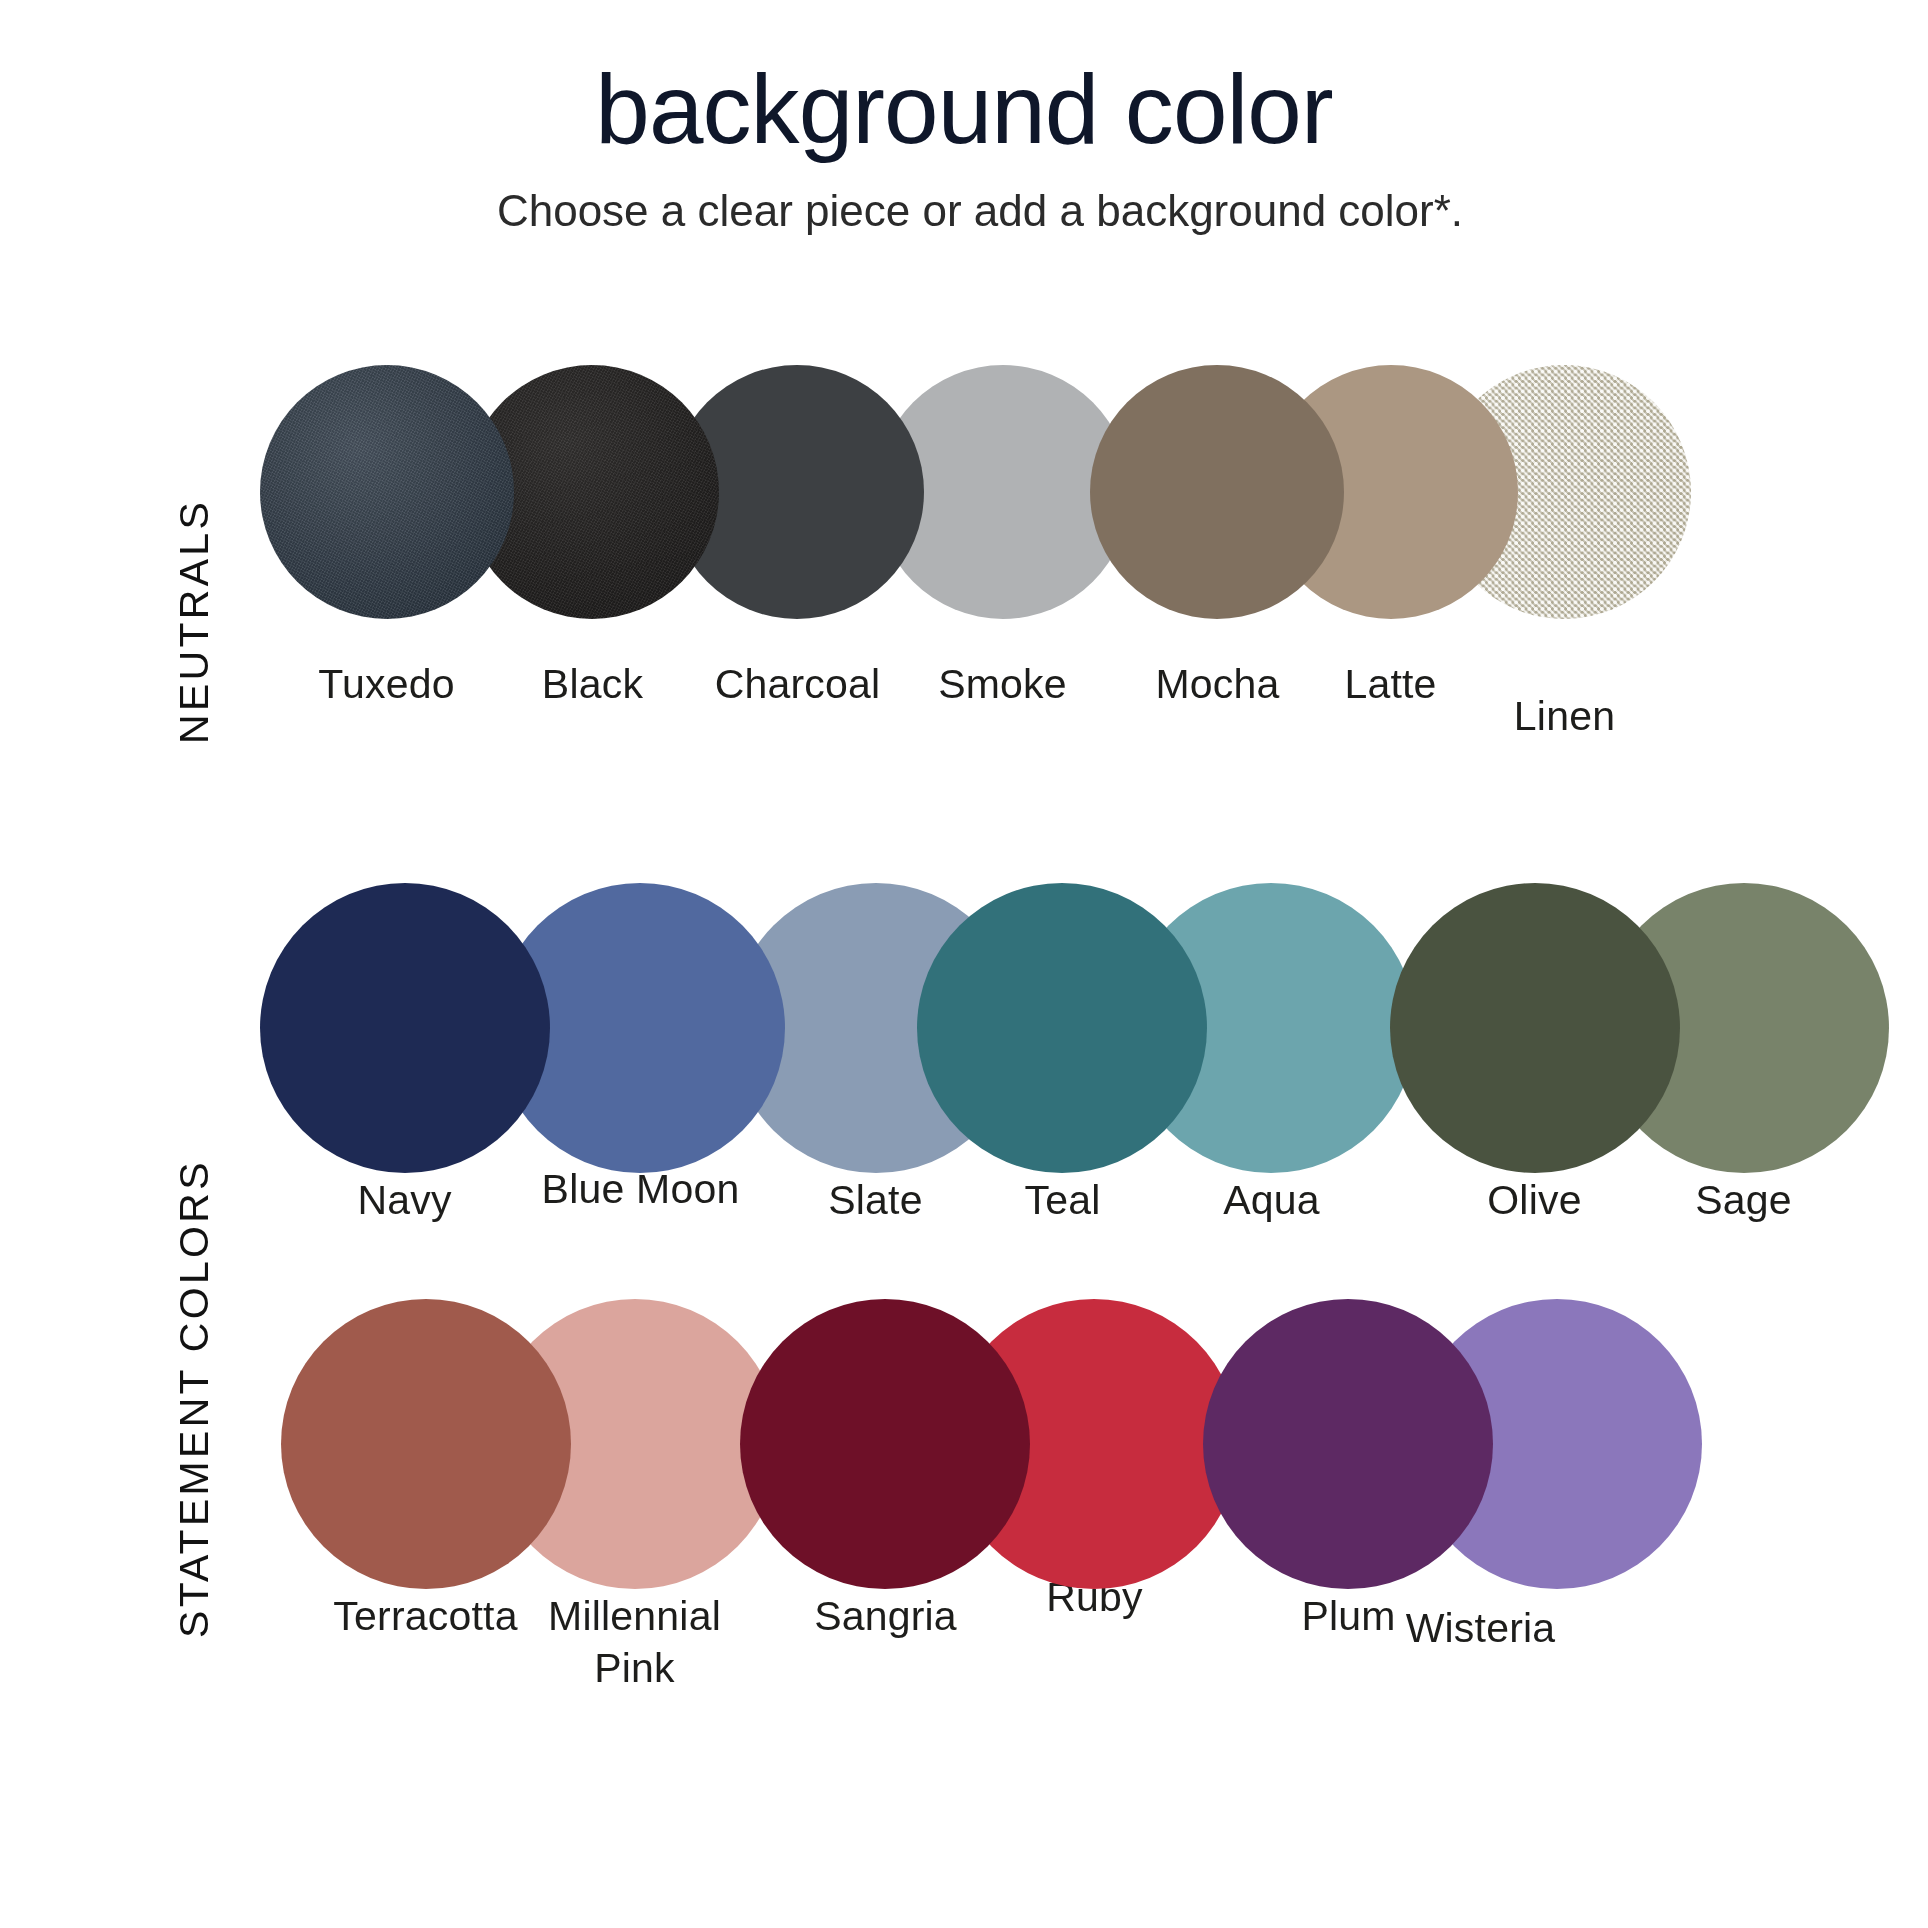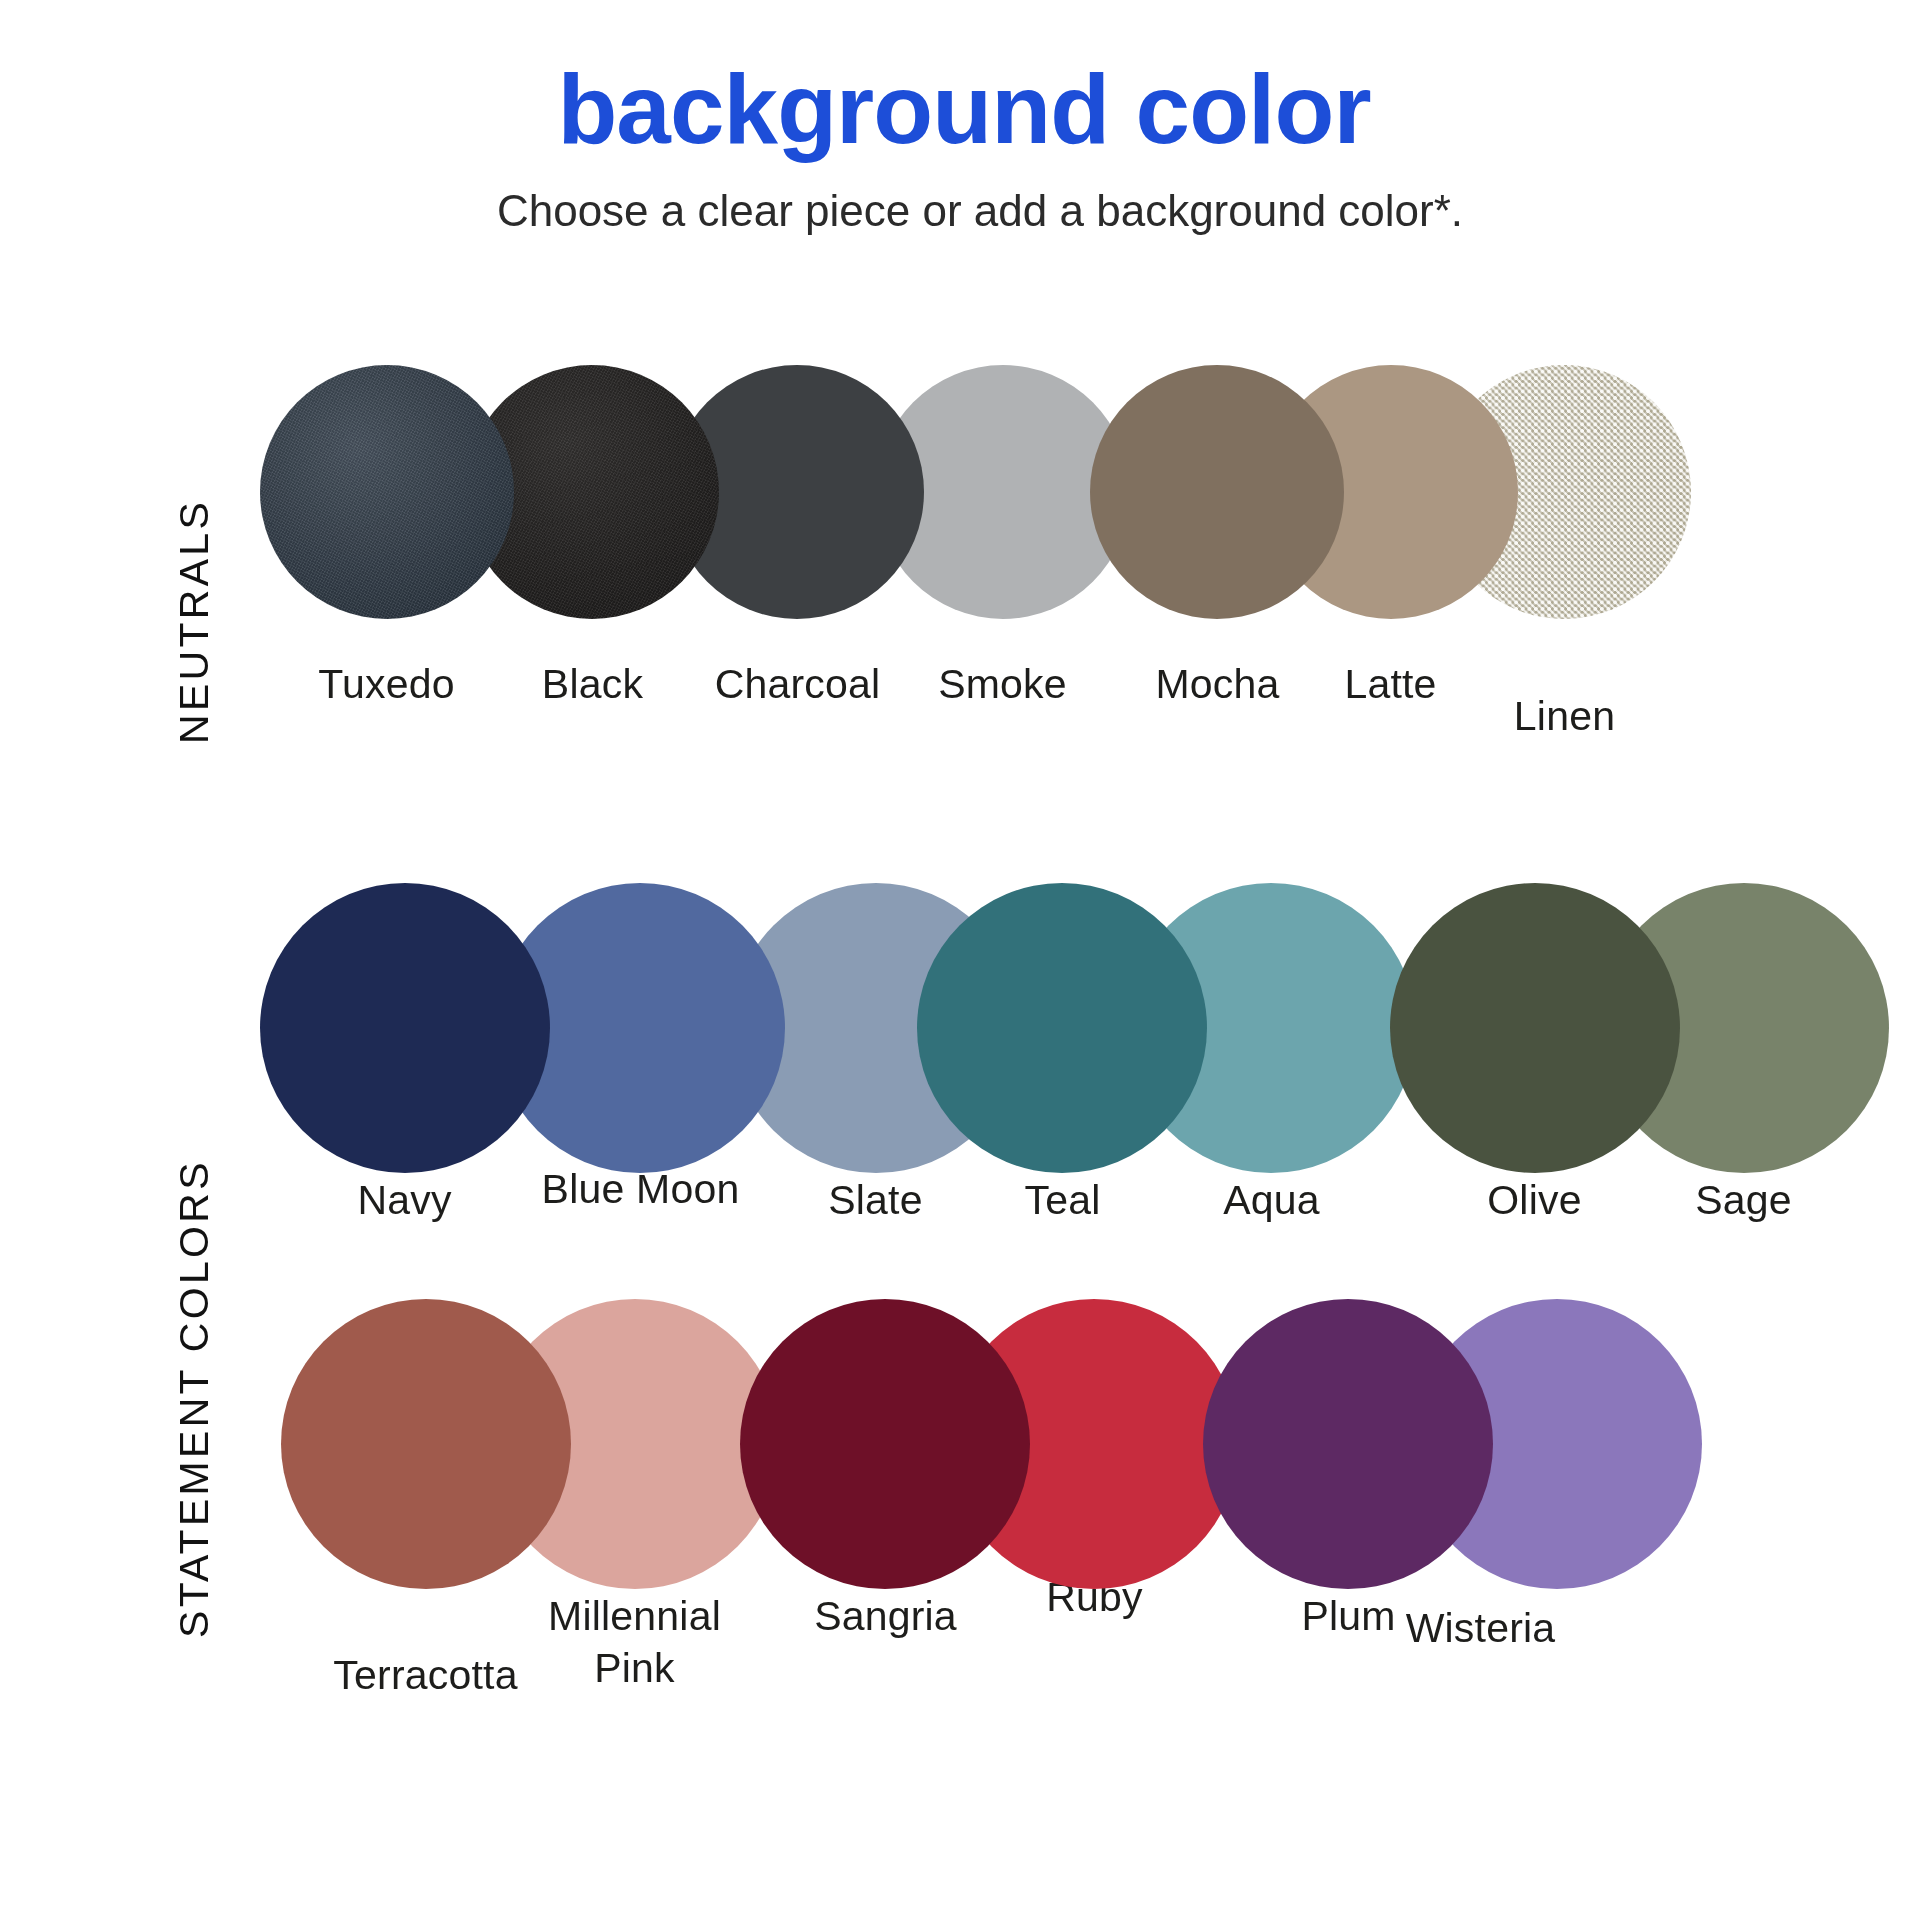--- a/index.html
+++ b/index.html
@@ -24,23 +24,23 @@
   .header {
     position: absolute;
     top: 58px;
     left: 0;
     width: 1928px;
     text-align: center;
   }
   .title {
     font-size: 98px;
     line-height: 1.05;
-    font-weight: 700;
+    font-weight: 400;
     letter-spacing: -0.9px;
-    color: #1d4ed8;
+    color: #0f172a;
   }
   .subtitle {
     margin-top: 24.5px;
     font-size: 44px;
     line-height: 1.2;
     font-weight: 400;
     letter-spacing: 0px;
     color: #2b2b2b;
     padding-left: 32px;
   }
@@ -148,21 +148,21 @@
       <div class="sw-label" style="left: 758px; top: 1175px; width: 235px;">Slate</div>
       <div class="swatch" title="Teal" style="background-color: rgb(50, 113, 122); left: 917px; top: 883px; width: 290px; height: 290px; z-index: 12;"></div>
       <div class="sw-label" style="left: 958px; top: 1175px; width: 209px;">Teal</div>
       <div class="swatch" title="Aqua" style="background-color: rgb(108, 165, 173); left: 1126px; top: 883px; width: 290px; height: 290px; z-index: 11;"></div>
       <div class="sw-label" style="left: 1167px; top: 1175px; width: 209px;">Aqua</div>
       <div class="swatch" title="Olive" style="background-color: rgb(74, 83, 64); left: 1390px; top: 883px; width: 290px; height: 290px; z-index: 12;"></div>
       <div class="sw-label" style="left: 1430px; top: 1175px; width: 209px;">Olive</div>
       <div class="swatch" title="Sage" style="background-color: rgb(120, 131, 106); left: 1599px; top: 883px; width: 290px; height: 290px; z-index: 11;"></div>
       <div class="sw-label" style="left: 1639px; top: 1175px; width: 209px;">Sage</div>
       <div class="swatch" title="Terracotta" style="background-color: rgb(160, 90, 76); left: 281px; top: 1299px; width: 290px; height: 290px; z-index: 12;"></div>
-      <div class="sw-label" style="left: 321px; top: 1650px; width: 209px;">Terracotta</div>
+      <div class="sw-label" style="left: 321px; top: 1591px; width: 209px;">Terracotta</div>
       <div class="swatch" title="Millennial Pink" style="background-color: rgb(219, 165, 157); left: 490px; top: 1299px; width: 290px; height: 290px; z-index: 11;"></div>
       <div class="sw-label" style="left: 530px; top: 1591px; width: 209px;">Millennial
 Pink</div>
       <div class="swatch" title="Sangria" style="background-color: rgb(110, 16, 40); left: 740px; top: 1299px; width: 290px; height: 290px; z-index: 12;"></div>
       <div class="sw-label" style="left: 781px; top: 1591px; width: 209px;">Sangria</div>
       <div class="swatch" title="Ruby" style="background-color: rgb(199, 44, 62); left: 949px; top: 1299px; width: 290px; height: 290px; z-index: 11;"></div>
       <div class="sw-label" style="left: 990px; top: 1552px; width: 209px; margin-top: 20px;">Ruby</div>
       <div class="swatch" title="Plum" style="background-color: rgb(93, 41, 99); left: 1203px; top: 1299px; width: 290px; height: 290px; z-index: 12;"></div>
       <div class="sw-label" style="left: 1244px; top: 1591px; width: 209px;">Plum</div>
       <div class="swatch" title="Wisteria" style="background-color: rgb(139, 119, 187); left: 1412px; top: 1299px; width: 290px; height: 290px; z-index: 11;"></div>

